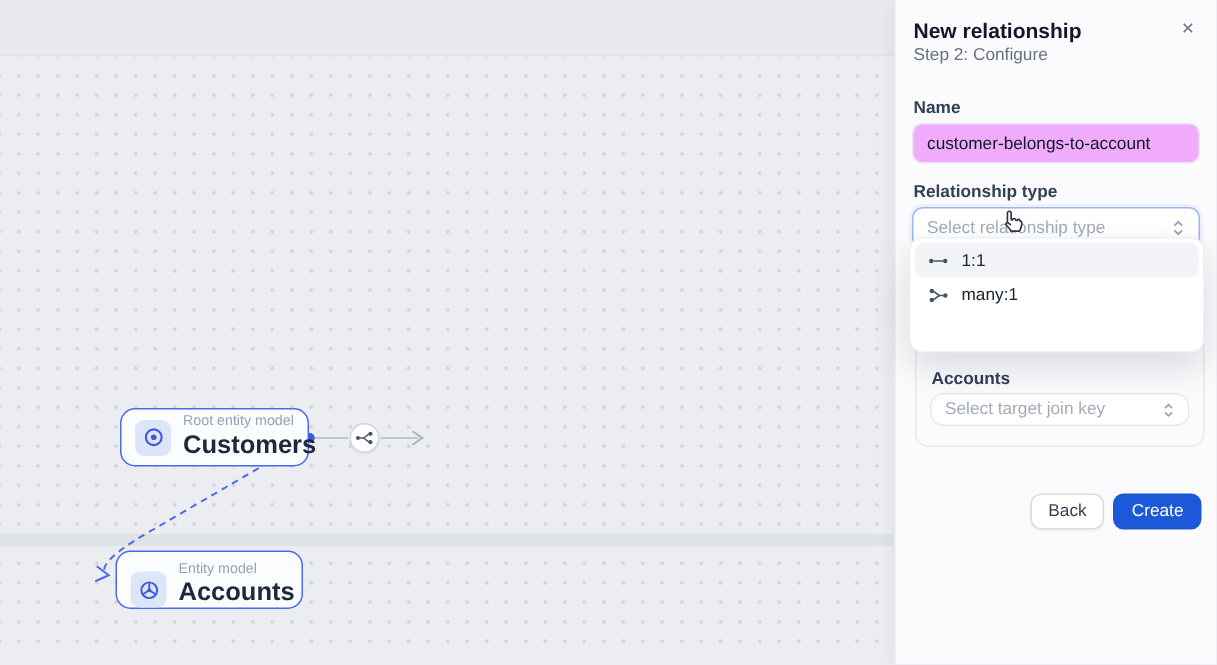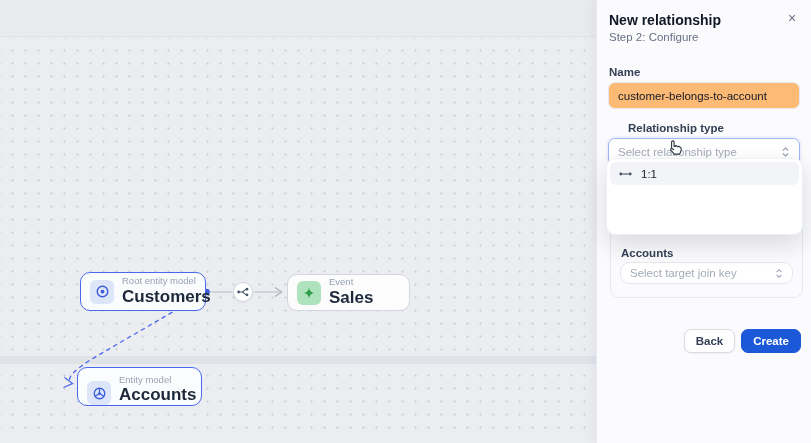--- a/index.html
+++ b/index.html
@@ -37,44 +37,44 @@
   
   .panel { position:absolute; left:596px; top:0; width:215px; height:443px; background:#fbfbfd;
      border-left:1px solid #e6e8ed; box-shadow:-4px 0 10px rgba(16,24,40,.04); }
   .panel-title { position:absolute; left:12px; top:12px; font-size:14px; font-weight:700; color:#101828; }
   .panel-close { position:absolute; right:10px; top:9px; width:18px; height:18px; border:none; background:none;
      color:#667085; font-size:14px; line-height:18px; text-align:center; cursor:pointer; }
   .panel-step { position:absolute; left:12px; top:31px; font-size:11.5px; color:#667085; }
 
   .fld-label { position:absolute; left:12px; font-size:11.5px; font-weight:600; color:#344054; }
   .lbl-name { top:66px; }
-  .lbl-reltype { top:122px;margin-left:19px; }
+  .lbl-reltype { top:122px; }
   .lbl-accounts { left:24px; top:247px; z-index:2; }
 
   .txt-input { position:absolute; left:11px; top:82px; width:192px; height:27px; border:1px solid #e4e7ec;
-     border-radius:7px; background:#fdba74; font-family:inherit; font-size:11.5px; color:#101828; padding:0 9px; }
+     border-radius:7px; background:#f0abfc; font-family:inherit; font-size:11.5px; color:#101828; padding:0 9px; }
 
   .select { position:absolute; background:#ffffff; display:flex; align-items:center; justify-content:space-between;
      padding:0 8px 0 9px; cursor:pointer; }
   .select-reltype { left:11px; top:138px; width:192px; height:28px; border:1.5px solid #9fb3f7; border-radius:7px;
      box-shadow:0 0 0 2px rgba(76,110,245,.07); }
   .select-joinkey { left:23px; top:262px; width:173px; height:22px; border:1px solid #e7e9ee; border-radius:9px; z-index:2;align-items:center; }
   .placeholder { font-size:11.5px; color:#a3abb8; white-space:nowrap; overflow:hidden; }
 
   .dropdown { position:absolute; left:9px; top:158px; width:197px; height:77px; background:#ffffff;
      border:1px solid #eef0f4; border-radius:9px; box-shadow:0 10px 24px rgba(16,24,40,.14); padding:3px; z-index:5; }
   .dd-option { height:23px; border-radius:6px; display:flex; align-items:center; gap:9px; padding-left:9px;
      font-size:11.5px; color:#182230; cursor:pointer; }
   .dd-option.selected { background:#f2f4f7; }
 
   .group-box { position:absolute; left:13px; top:200px; width:193px; height:98px; border:1px solid #e7e9ee;
      border-radius:9px; z-index:1; }
 
   .footer { position:absolute; right:10px; top:329px; display:flex; gap:6px; }
-  .btn { height:24px; border-radius:7px; font-family:inherit; font-size:11.5px; font-weight:700; padding:0 11px; cursor:pointer; }
+  .btn { height:24px; border-radius:7px; font-family:inherit; font-size:11.5px; font-weight:400; padding:0 11px; cursor:pointer; }
   .btn-back { background:#ffffff; border:1px solid #d7dbe2; color:#344054; box-shadow:0 1px 2px rgba(16,24,40,.05); }
   .btn-create { background:#1b59d8; border:1px solid #1b59d8; color:#ffffff; }
 
   .cursor { position:absolute; left:666px; top:139px; z-index:99; pointer-events:none; }
 </style>
 </head>
 <body>
 
 <div class="canvas">
   <div class="canvas-topbar"></div>
@@ -105,31 +105,20 @@
 
   <div class="edge-badge">
     <svg width="12" height="10" viewBox="0 0 13 10">
       <circle cx="1.8" cy="5" r="1.5" fill="#475467"></circle>
       <path d="M3.2 5 H5.8 M5.8 5 L9.6 2.2 M5.8 5 L9.6 7.8" stroke="#475467" stroke-width="1.1" fill="none"></path>
       <circle cx="10.8" cy="2" r="1.5" fill="#475467"></circle>
         <circle cx="10.8" cy="8" r="1.5" fill="#475467"></circle>
     </svg>
   </div>
 
-  <div class="node node-gray node-sales">
-    <span class="node-icon icon-bg-green">
-      <svg width="14" height="14" viewBox="0 0 16 16">
-          <path d="M8 2 Q8.8 7.2 14 8 Q8.8 8.8 8 14 Q7.2 8.8 2 8 Q7.2 7.2 8 2 Z" fill="#2f9e44"></path>
-        </svg>
-    </span>
-    <span class="node-text">
-      <span class="node-type">Event</span>
-      <span class="node-name">Sales</span>
-    </span>
-  </div>
 
   <div class="node node-blue node-accounts">
     <span class="node-icon icon-bg-blue">
       <svg width="15" height="15" viewBox="0 0 16 16">
           <circle cx="8" cy="8" r="5.6" stroke="#3b5bdb" stroke-width="1.4" fill="none"></circle>
           <path d="M8 8 L8 2.6 M8 8 L3.4 10.9 M8 8 L12.6 10.9" stroke="#3b5bdb" stroke-width="1.3" fill="none"></path>
           <circle cx="8" cy="8" r="1.4" fill="#3b5bdb"></circle>
         </svg>
     </span>
     <span class="node-text">
@@ -159,20 +148,29 @@
 
   <div class="dropdown">
     <div class="dd-option selected">
       <svg width="13" height="10" viewBox="0 0 14 10">
         <circle cx="2" cy="5" r="1.6" fill="#475467"></circle>
           <path d="M3.6 5 H10.4" stroke="#475467" stroke-width="1.2"></path>
           <circle cx="12" cy="5" r="1.6" fill="#475467"></circle>
       </svg>
       <span>1:1</span>
     </div>
+    <div class="dd-option">
+      <svg width="13" height="10" viewBox="0 0 13 10">
+        <circle cx="2.2" cy="2" r="1.5" fill="#475467"></circle>
+          <circle cx="2.2" cy="8" r="1.5" fill="#475467"></circle>
+        <path d="M3.4 2.2 L7.2 5 M3.4 7.8 L7.2 5 M7.2 5 H9.8" stroke="#475467" stroke-width="1.1" fill="none"></path>
+        <circle cx="11.2" cy="5" r="1.5" fill="#475467"></circle>
+      </svg>
+      <span>many:1</span>
+    </div>
   </div>
 
   <label class="fld-label lbl-accounts">Accounts</label>
   <div class="select select-joinkey">
     <span class="placeholder">Select target join key</span>
     <svg width="10" height="11" viewBox="0 0 12 14">
       <path d="M3 5.2 L6 2.2 L9 5.2 M3 8.8 L6 11.8 L9 8.8" stroke="#98a2b3" stroke-width="1.4" fill="none"></path>
     </svg>
   </div>
 

